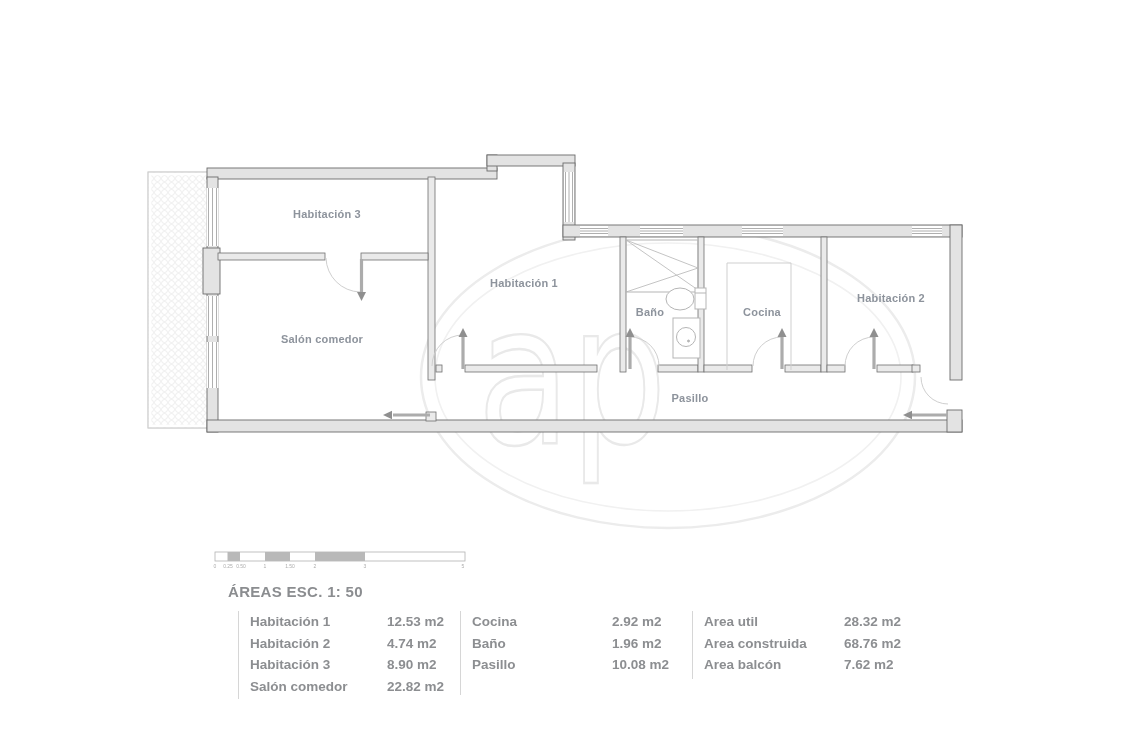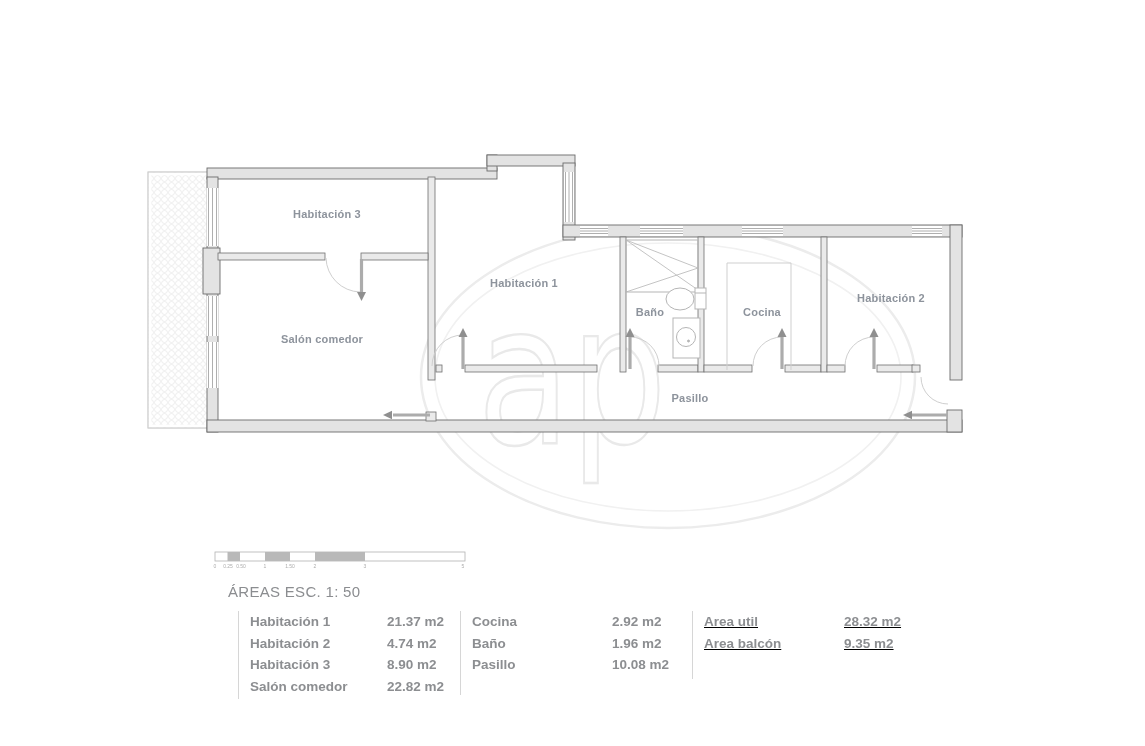--- a/index.html
+++ b/index.html
@@ -1,26 +1,26 @@
 <!DOCTYPE html>
 <html><head>
 <meta charset="utf-8">
 <style>
   html,body{margin:0;padding:0;background:#ffffff;}
   #stage{position:relative;width:1145px;height:746px;background:#ffffff;overflow:hidden;
          font-family:"Liberation Sans", sans-serif;}
   #plan-svg{position:absolute;left:0;top:0;}
   .rlabel{position:absolute;transform:translate(-50%,-50%);font-weight:bold;font-size:11px;
           color:#8d939c;white-space:nowrap;letter-spacing:.2px;}
-  .areas-title{position:absolute;left:228px;top:583px;font-weight:normal;font-size:15px;
+  .areas-title{position:absolute;left:228px;top:583px;font-weight:bold;font-size:15px;
                color:#8b8d90;letter-spacing:.3px;}
   .acol{position:absolute;border-left:1px solid #d6d6d6;padding-left:11px;}
   .acol-1{left:238px;top:611px;height:88px;}
   .acol-2{left:460px;top:611px;height:84px;}
-  .acol-3{left:692px;top:611px;height:68px;text-decoration:underline;}
+  .acol-3{left:692px;top:611px;height:68px;}
   .arow{display:flex;align-items:center;height:21.5px;font-weight:bold;font-size:13.5px;color:#8c8e91;}
   .aname{display:inline-block;}
   .acol-1 .aname{width:137px;}
   .acol-2 .aname{width:140px;}
   .acol-3 .aname{width:140px;}
   .aval{display:inline-block;}
   .tick{position:absolute;top:563px;transform:translateX(-50%);font-size:5px;color:#adadad;}
 </style>
 </head>
 <body>
@@ -175,21 +175,21 @@
   <span class="tick" style="left:290px">1.50</span>
   <span class="tick" style="left:315px">2</span>
   <span class="tick" style="left:365px">3</span>
   <span class="tick" style="left:463px">5</span>
 
   <div class="areas-title">ÁREAS ESC. 1: 50</div>
 
   <div class="acol acol-1">
     <div class="arow">
       <span class="aname">Habitación 1</span>
-      <span class="aval">21.37 m2</span>
+      <span class="aval">12.53 m2</span>
     </div>
     <div class="arow">
       <span class="aname">Habitación 2</span>
       <span class="aval">4.74 m2</span>
     </div>
     <div class="arow">
       <span class="aname">Habitación 3</span>
       <span class="aval">8.90 m2</span>
     </div>
     <div class="arow">
@@ -212,18 +212,22 @@
       <span class="aval">10.08 m2</span>
     </div>
   </div>
 
   <div class="acol acol-3">
     <div class="arow">
       <span class="aname">Area util</span>
       <span class="aval">28.32 m2</span>
     </div>
     <div class="arow">
+      <span class="aname">Area construida</span>
+      <span class="aval">68.76 m2</span>
+    </div>
+    <div class="arow">
       <span class="aname">Area balcón</span>
-      <span class="aval">9.35 m2</span>
+      <span class="aval">7.62 m2</span>
     </div>
   </div>
 
 </div>
 
 </body></html>

